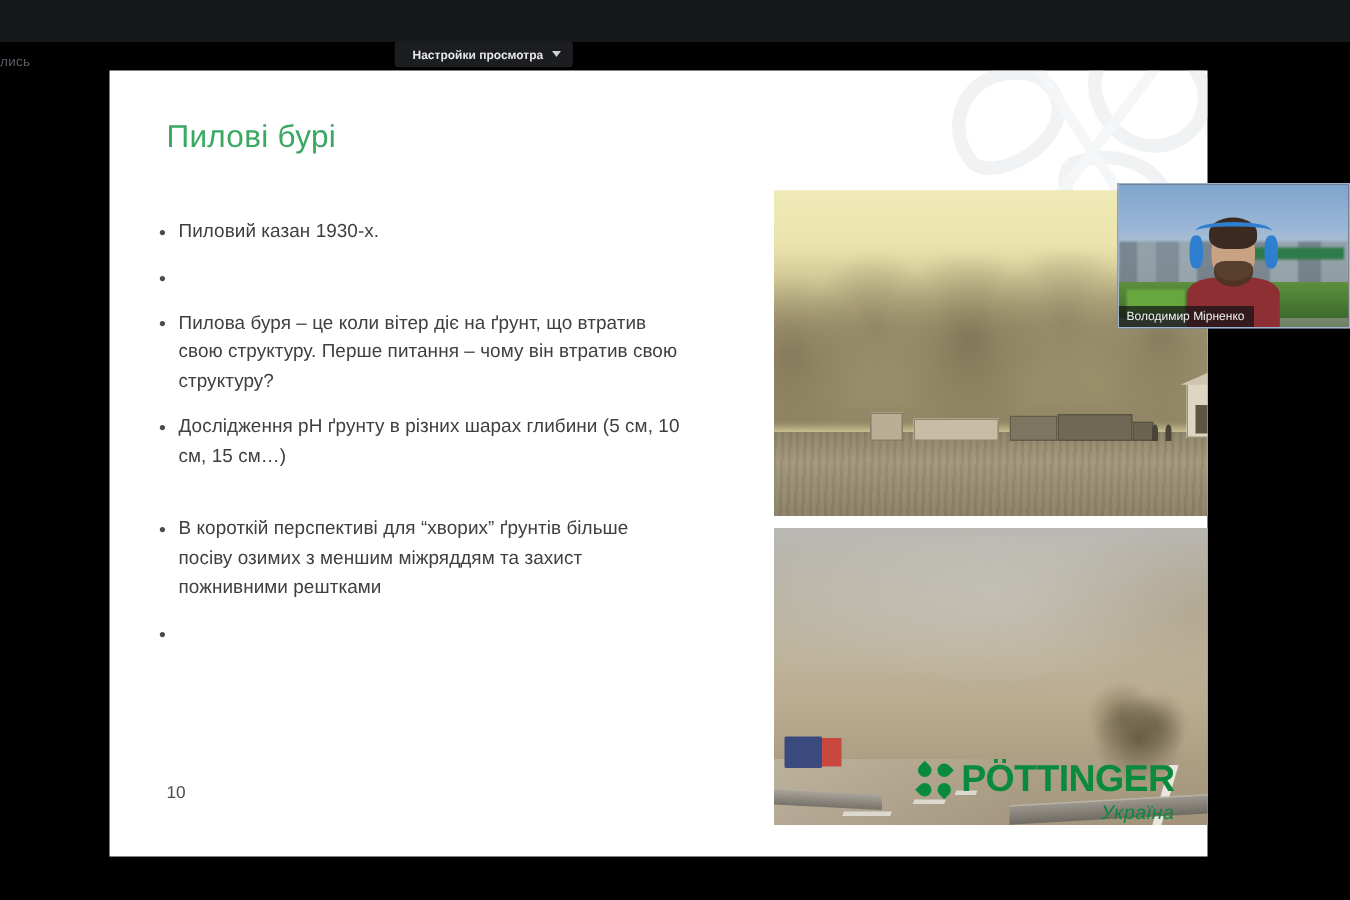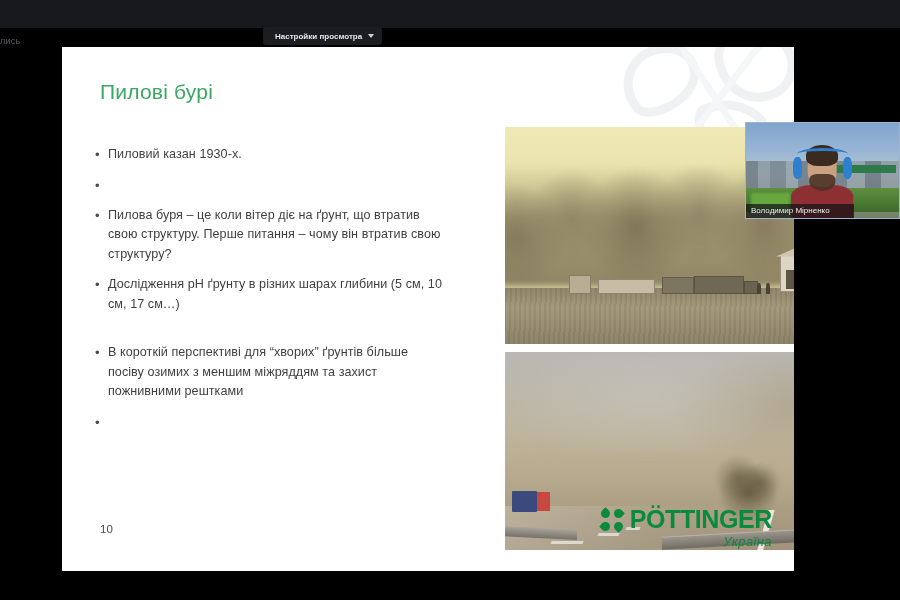--- a/index.html
+++ b/index.html
@@ -37,21 +37,21 @@
     background: #1c1d20; color: #e6e7ea;
     font-size: 8px; font-weight: bold;
     display: flex; align-items: center; gap: 6px;
     padding: 0 8px 0 12px; white-space: nowrap;
   }
   .chev { width: 0; height: 0; border-left: 3.5px solid transparent;
           border-right: 3.5px solid transparent; border-top: 4px solid #cfd1d5; }
 
   
   .slide {
-    position: absolute; left: 62px; top: 47px; width: 732px; height: 524px;
+    position: absolute; left: 73px; top: 47px; width: 732px; height: 524px;
     background: #ffffff; overflow: hidden;
   }
   .watermark {
     position: absolute; right: -24px; top: -34px;
     width: 210px; height: 160px; opacity: .5;
   }
   .slide-title {
     position: absolute; left: 38px; top: 33px;
     color: #3aa863; font-size: 21px; font-weight: normal;
     letter-spacing: .2px;
@@ -207,21 +207,21 @@
   .vt-body { position:absolute; left:50%; bottom:0; transform:translateX(-50%);
     width:112%; height:44%; background:#8e2f33; border-radius:34% 34% 0 0; }
   .vt-hp-l, .vt-hp-r { position:absolute; top:18%; width:17%; height:30%;
     background:#2f7fd0; border-radius:38%; }
   .vt-hp-l { left:-4%; } .vt-hp-r { right:-4%; }
   .vt-hp-band { position:absolute; left:4%; right:4%; top:6%; height:16%;
     border-top:3px solid #2f7fd0; border-radius:50% 50% 0 0; }
   .vt-name {
     position: absolute; left: 0; bottom: 0; max-width: 100%;
     background: rgba(18,18,20,.72); color: #f0f0f2;
-    font-size: 8px; padding: 2px 24px 3px 5px; white-space: nowrap;
+    font-size: 8px; padding: 2px 6px 3px 5px; white-space: nowrap;
   }
 </style>
 </head>
 <body>
 
 <div id="root">
 
   <div class="top-strip"></div>
 
   <div class="corner-text">лись</div>
@@ -257,21 +257,21 @@
       </div>
       <div class="bullet">
         <span class="dot">•</span>
       </div>
       <div class="bullet">
         <span class="dot">•</span>
         <span class="txt">Пилова буря – це коли вітер діє на ґрунт, що втратив свою структуру. Перше питання – чому він втратив свою структуру?</span>
       </div>
       <div class="bullet gap-after">
         <span class="dot">•</span>
-        <span class="txt">Дослідження pH ґрунту в різних шарах глибини (5 см, 10 см, 17 см…)</span>
+        <span class="txt">Дослідження pH ґрунту в різних шарах глибини (5 см, 10 см, 15 см…)</span>
       </div>
       <div class="bullet">
         <span class="dot">•</span>
         <span class="txt">В короткій перспективі для “хворих” ґрунтів більше посіву озимих з меншим міжряддям та захист пожнивними рештками</span>
       </div>
       <div class="bullet">
         <span class="dot">•</span>
       </div>
     </div>
 

